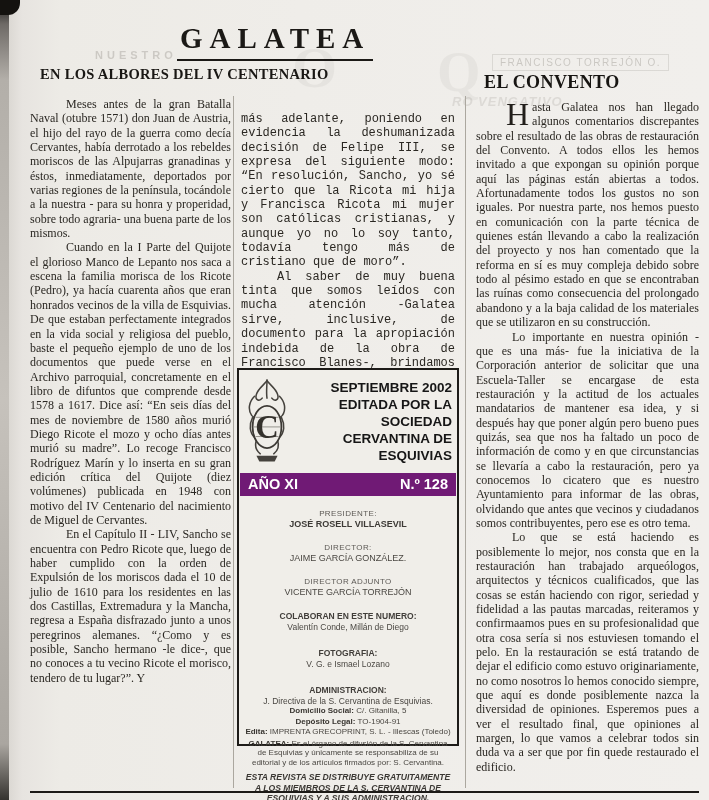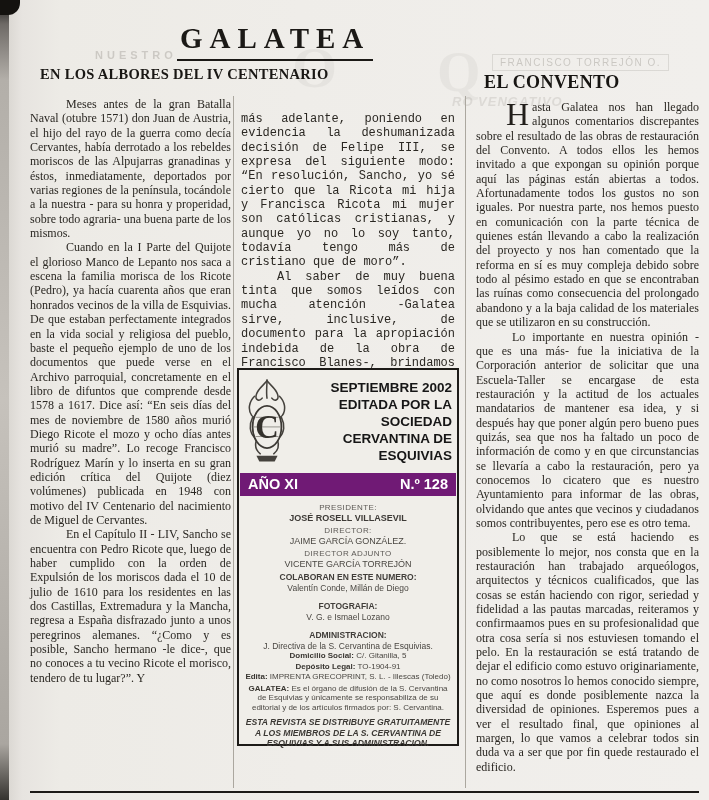--- a/index.html
+++ b/index.html
@@ -37,26 +37,26 @@
 
   .box{position:absolute;left:237px;top:368px;width:222px;height:378px;z-index:2;
        border:2px solid #1d1b18;background:#f0eee9;box-sizing:border-box;
        font-family:"Liberation Sans",sans-serif;}
   .box-head{display:flex;align-items:flex-start;padding:7px 5px 2px 4px;}
   .crest{width:48px;flex:0 0 48px;}
   .issue{flex:1;text-align:right;font-weight:bold;font-size:13.5px;line-height:17px;color:#161616;padding-top:2px;}
   .bar{display:flex;justify-content:space-between;align-items:center;background:#701a75;color:#fff;
        font-weight:bold;font-size:14.5px;padding:3px 8px 4px 8px;margin:2px 1px 0 1px;}
   .credits{text-align:center;color:#4e4b47;padding:1px 6px 0 6px;}
-  .c-label{font-size:8px;letter-spacing:.4px;margin-top:6px;color:#5c5955;}
+  .c-label{font-size:8px;letter-spacing:.4px;margin-top:12px;color:#5c5955;}
   .c-name{font-size:9px;font-weight:bold;color:#3d3a36;margin-top:1px;text-align:center;}
   .c-name2{font-size:9px;color:#4a4742;margin-top:1px;}
-  .c-blabel{font-size:8.5px;font-weight:bold;margin-top:8px;color:#413e3a;}
+  .c-blabel{font-size:8.5px;font-weight:bold;margin-top:16px;color:#413e3a;}
   .c-val{font-size:8.5px;color:#4a4742;margin-top:1px;}
-  .c-gap{margin-top:3px;}
+  .c-gap{margin-top:14px;}
   .c-info{font-size:8px;line-height:10.5px;color:#4a4742;}
   .c-info b{color:#393631;}
   .c-para{font-size:8px;line-height:9.8px;color:#4a4742;margin-top:1px;}
   .c-para b{color:#393631;}
   .c-notice{font-size:8.6px;line-height:10.6px;font-weight:bold;font-style:italic;color:#3b3834;margin-top:4px;}
 </style>
 </head>
 <body>
 
 <div id="page">

